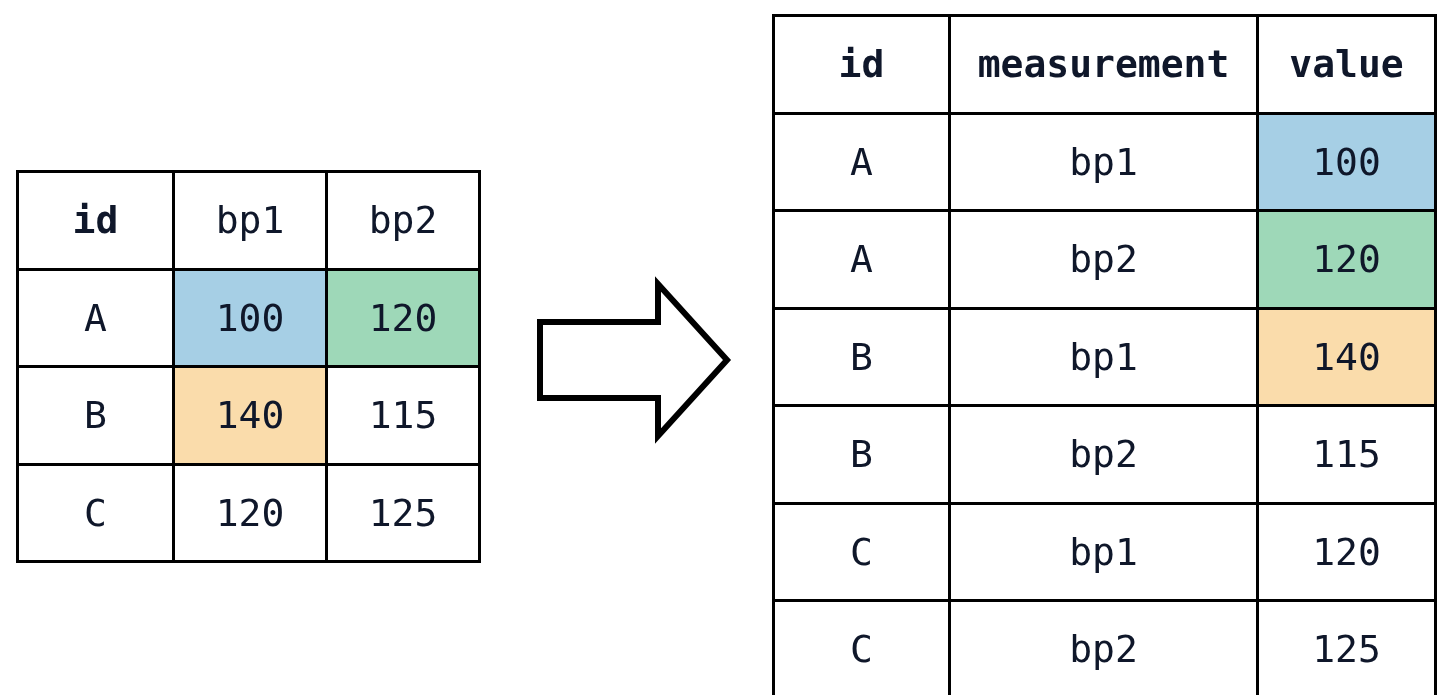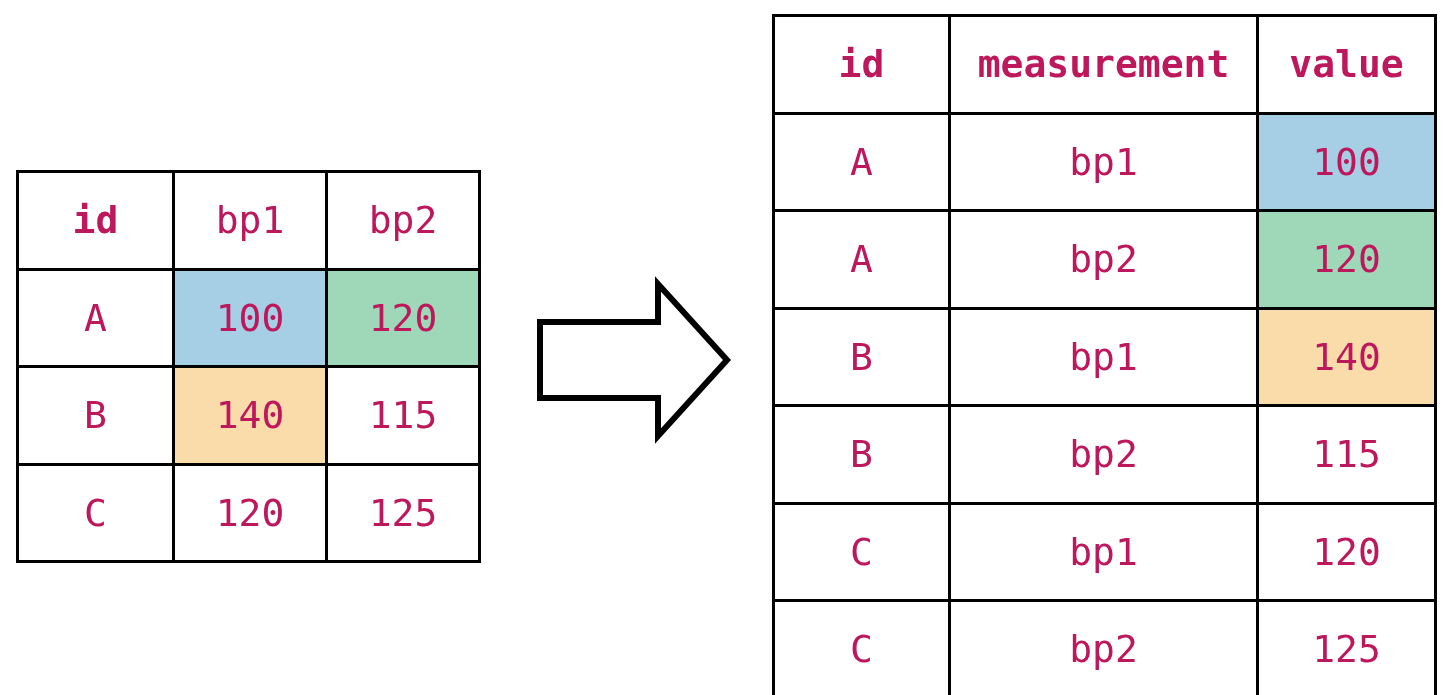--- a/index.html
+++ b/index.html
@@ -30,21 +30,21 @@
     background: #ffffff;
   }
   .tbl td {
     border: 3px solid #000000;
     text-align: center;
     vertical-align: middle;
     padding: 0;
     background: #ffffff;
     font-family: "DejaVu Sans Mono", "Liberation Mono", monospace;
     font-weight: 400;
-    color: #be185d;
+    color: #0f172a;
     white-space: nowrap;
   }
   .tbl td.hdr-bold {
     font-weight: 700;
   }
 
   
   #wide-table {
     left: 16px;
     top: 170px;

